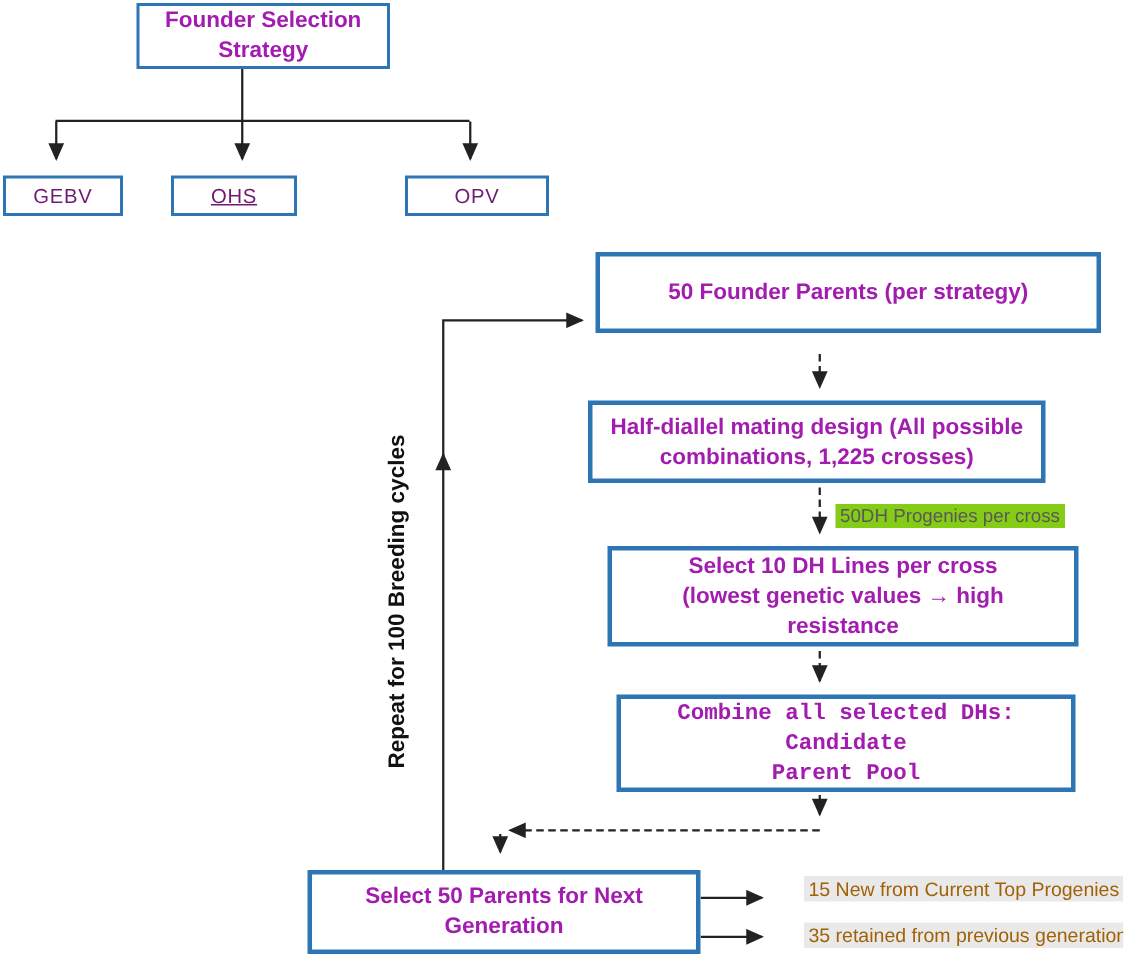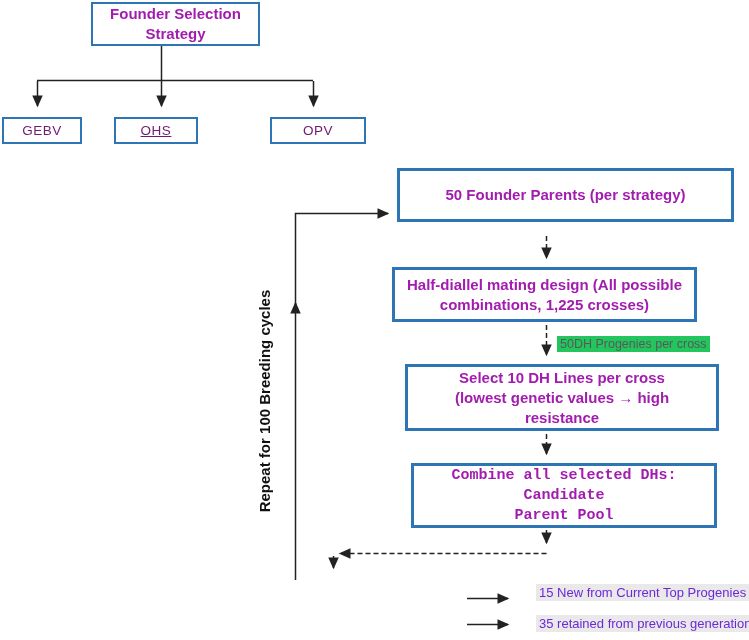--- a/index.html
+++ b/index.html
@@ -40,29 +40,29 @@
   }
   .strategy {
     font-weight: normal;
     font-size: 13.5px;
     color: #701a75;
     letter-spacing: 0.5px;
   }
   .note {
     position: absolute;
     font-size: 13px;
-    color: #6d28d9;
+    color: #a16207;
     background: #e9e9e9;
     padding: 1px 3px;
     white-space: nowrap;
   }
   .note.small {
     font-size: 12.5px;
     color: #595959;
-    background: #22c55e;
+    background: #84cc16;
   }
   .vlabel {
     position: absolute;
     left: 151px;
     top: 391px;
     width: 230px;
     height: 20px;
     transform: rotate(-90deg);
     transform-origin: 50% 50%;
     text-align: center;
@@ -121,20 +121,22 @@
   <div class="box" style="left:392px; top:267px; width:305px; height:55px;">Half-diallel mating design (All possible
 combinations, 1,225 crosses)</div>
 
   <div class="box" style="left:405px; top:364px; width:314px; height:67px;">Select 10 DH Lines per cross
 (lowest genetic values → high
 resistance</div>
 
   <div class="box" style="left:411px; top:463px; width:306px; height:65px;font-family:Liberation Mono, monospace;">Combine all selected DHs: Candidate
 Parent Pool</div>
 
+  <div class="box" style="left:205px; top:580px; width:262px; height:56px;">Select 50 Parents for Next
+Generation</div>
 
   <div class="note small" style="left:557px; top:336px;">50DH Progenies per cross</div>
 
   <div class="vlabel">Repeat for 100 Breeding cycles</div>
 
   <div class="note" style="left:536px; top:584px;">15 New from Current Top Progenies</div>
 
   <div class="note" style="left:536px; top:615px;">35 retained from previous generation</div>
 
 </div>

